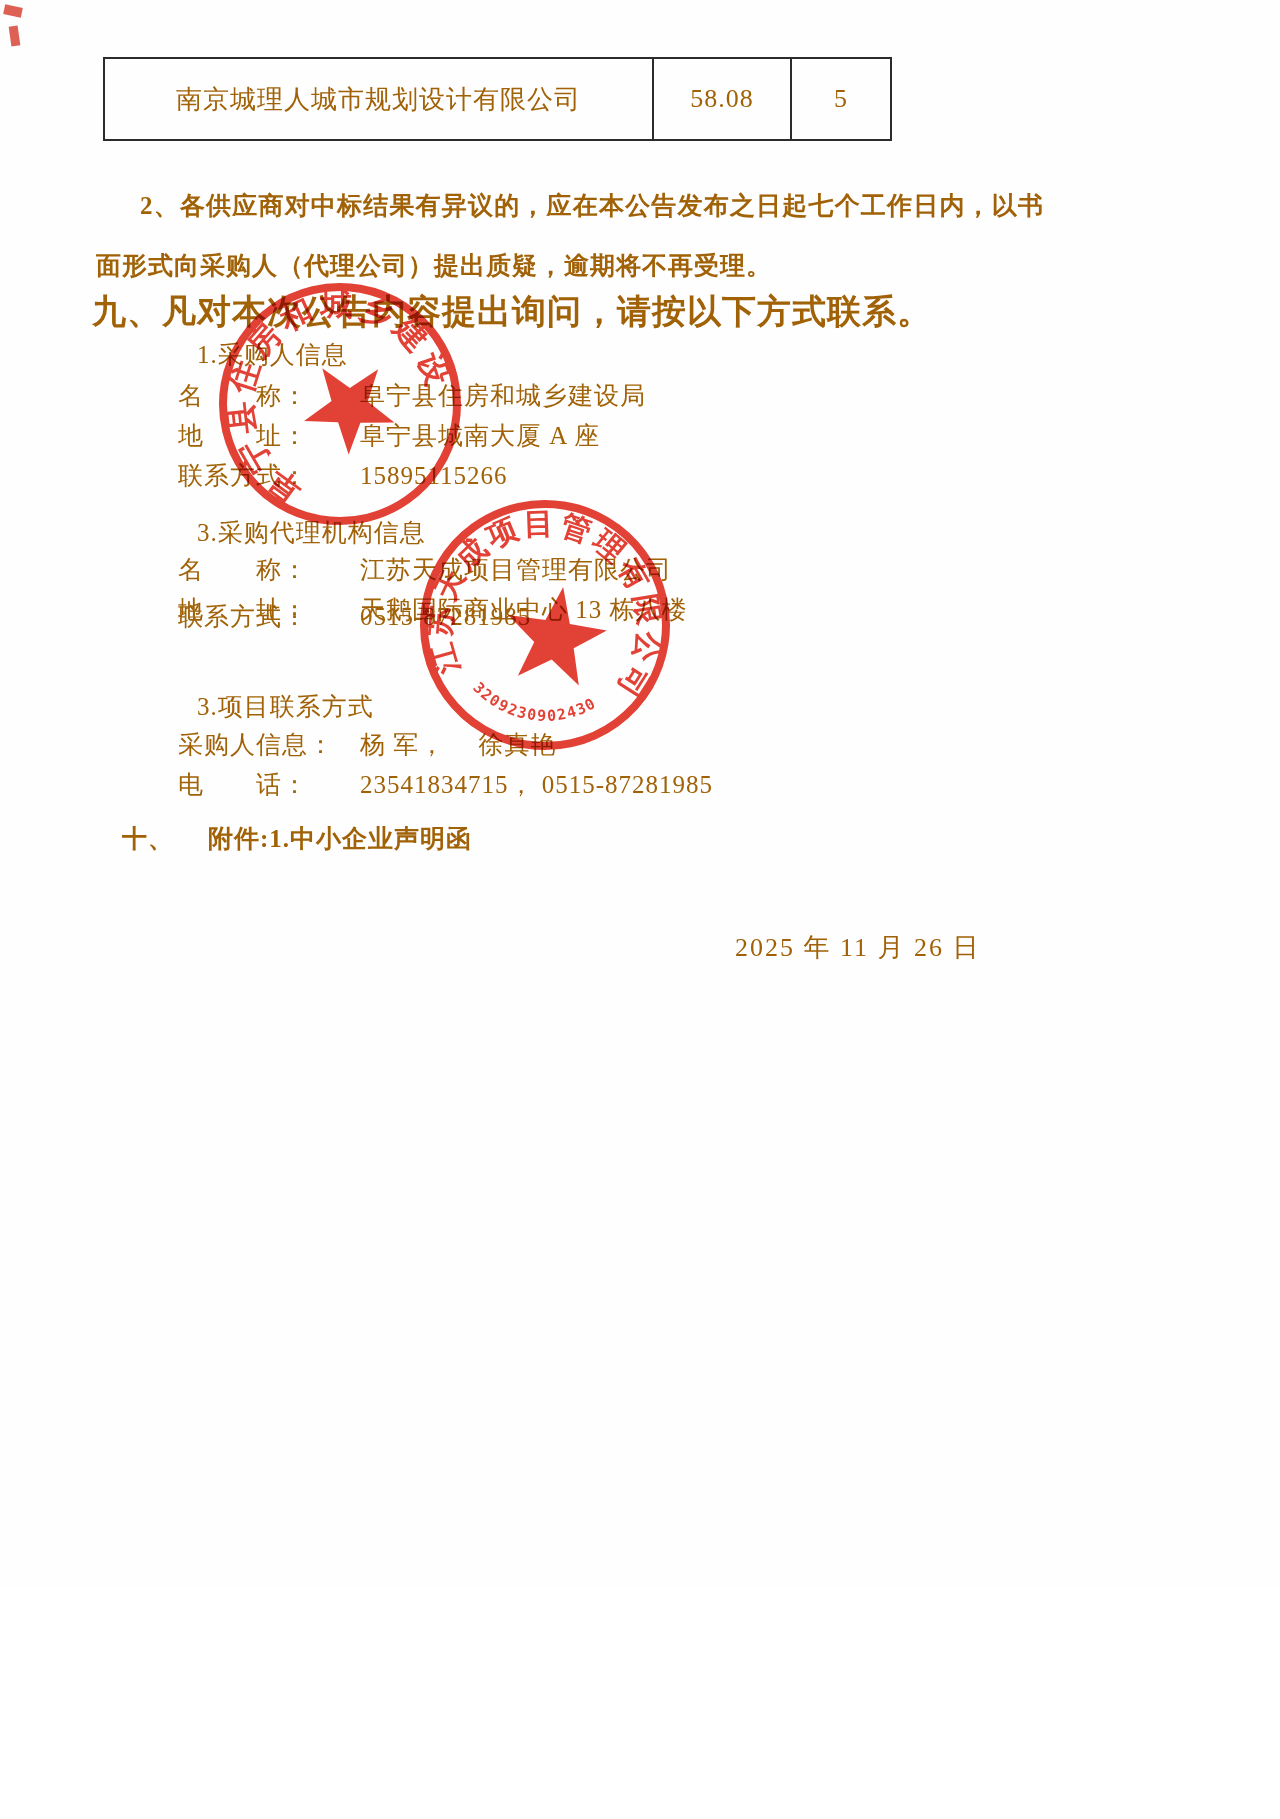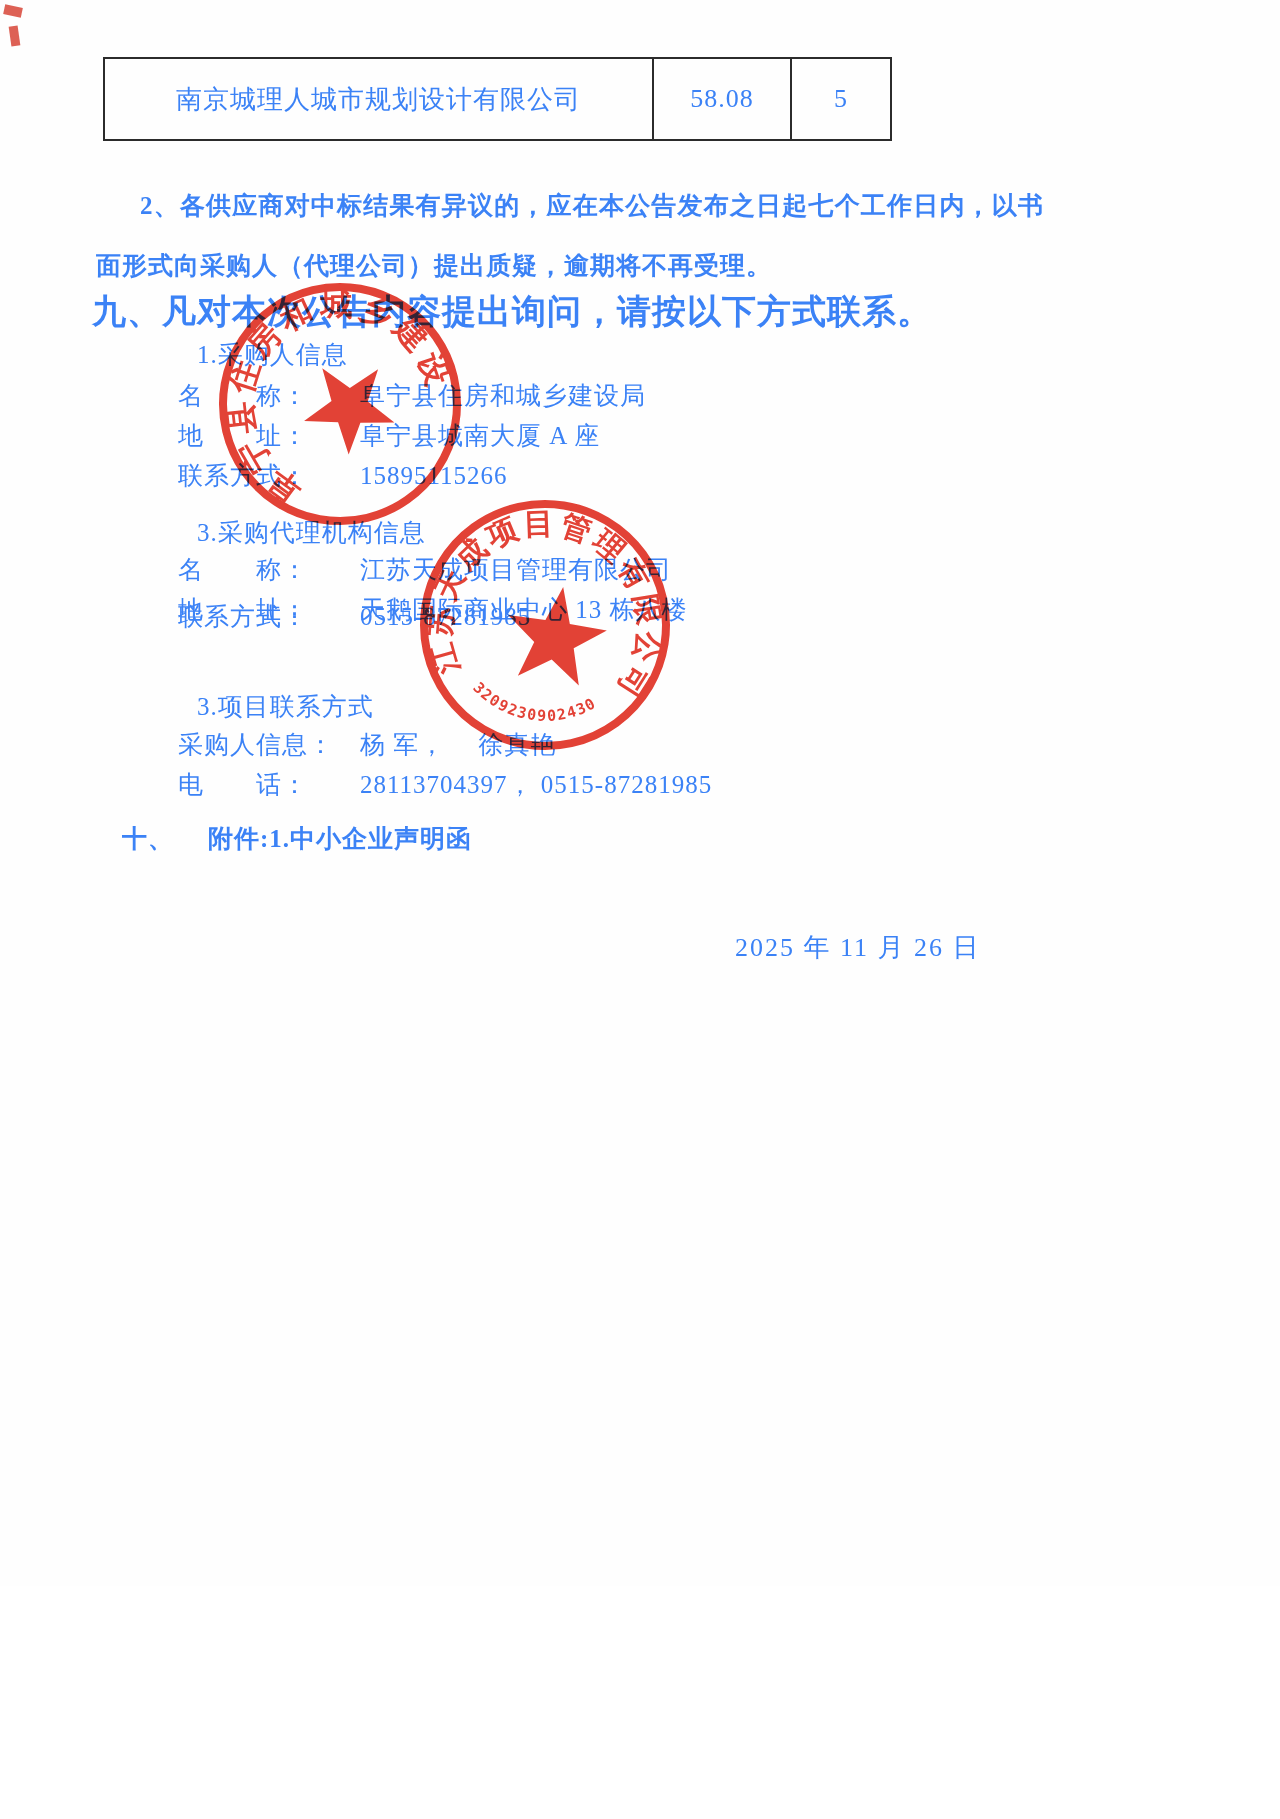--- a/index.html
+++ b/index.html
@@ -1,21 +1,21 @@
 <!DOCTYPE html>
 <html><head>
 <meta charset="utf-8">
 <style>
   html,body{margin:0;padding:0;background:#ffffff;}
   .page{
     position:relative;
     width:1280px;height:1586px;
     background:#fefefe;
     font-family:"Liberation Serif","DejaVu Serif",serif;
-    color:#3b82f6;
+    color:#a16207;
     overflow:hidden;
   }
   
   .artifact{position:absolute;background:#d43a2a;opacity:.8;}
   .artifact.a1{left:4px;top:6px;width:18px;height:10px;transform:rotate(12deg);}
   .artifact.a2{left:10px;top:26px;width:9px;height:20px;transform:rotate(-8deg);}
 
   
   table.award{
     position:absolute;left:103px;top:57px;
@@ -100,21 +100,21 @@
   </div>
   <div class="crow" style="top:600px">
     <span class="lbl">联系方式：</span><span class="val">0515-87281985</span>
   </div>
 
   <div class="sec-head" style="top:690px">3.项目联系方式</div>
   <div class="crow" style="top:728px">
     <span class="lbl">采购人信息：</span><span class="val">杨  军，　 徐真艳</span>
   </div>
   <div class="crow" style="top:768px">
-    <span class="lbl">电　　话：</span><span class="val">28113704397，  0515-87281985</span>
+    <span class="lbl">电　　话：</span><span class="val">23541834715，  0515-87281985</span>
   </div>
 
   <div class="attach">
     <span class="pfx">十、</span><span>附件:1.中小企业声明函</span>
   </div>
 
   <div class="dateline">2025 年 11 月 26 日</div>
 
   <div class="stamp stamp-1">
     <svg width="268" height="268" viewBox="0 0 268 268">

